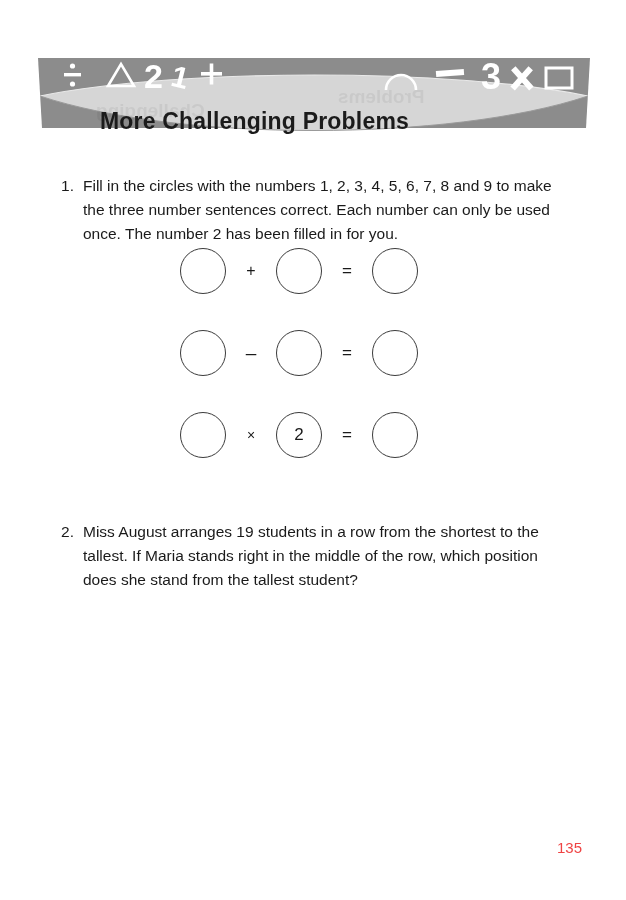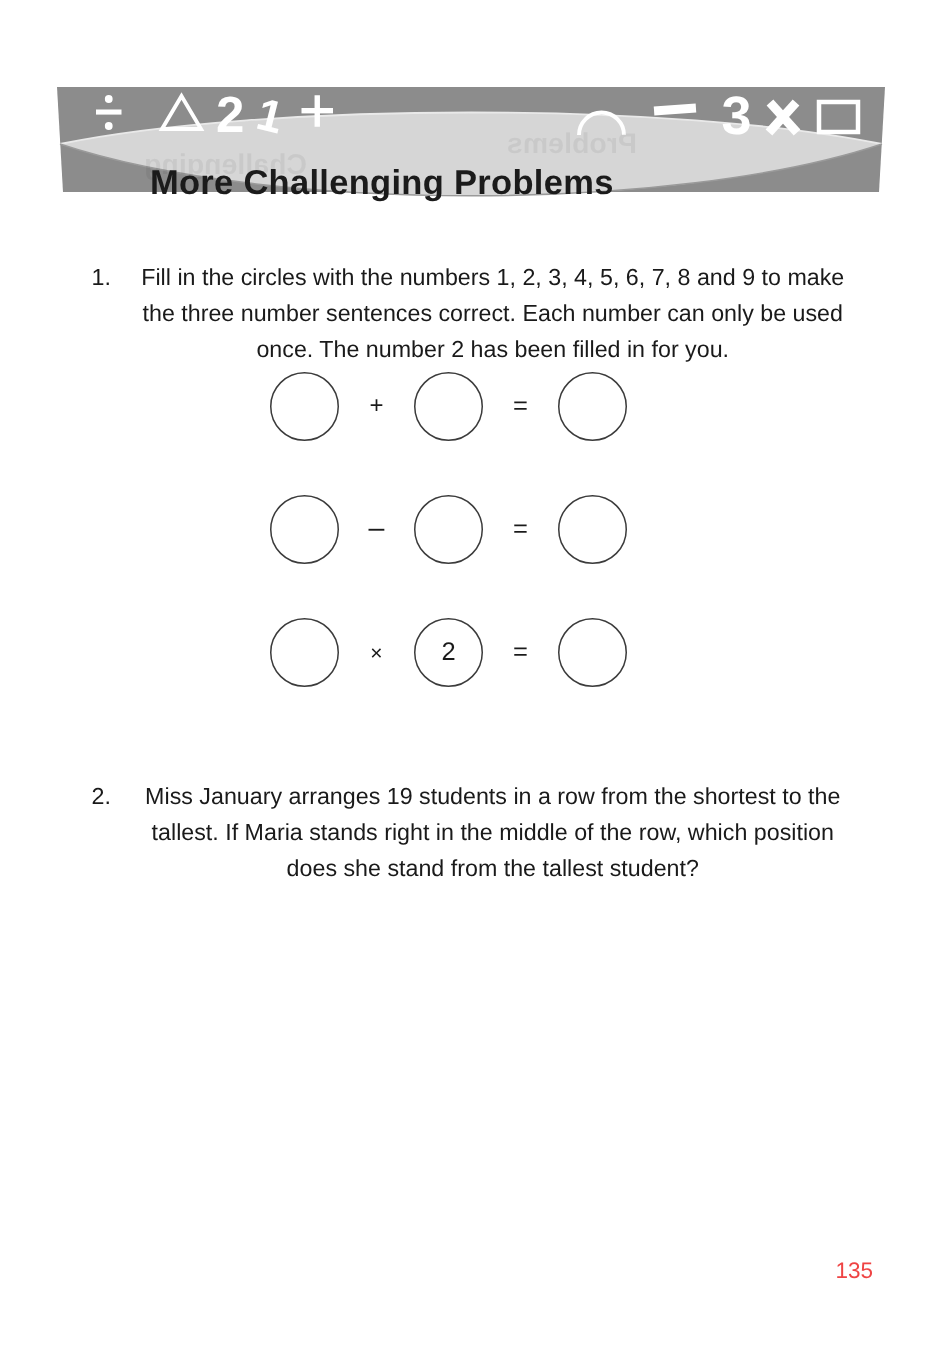--- a/index.html
+++ b/index.html
@@ -83,21 +83,20 @@
     color: #1a1a1a;
   }
   .prob-body {
     margin-left: 9px;
     font-size: 15.5px;
     line-height: 24px;
     color: #1a1a1a;
   }
   .prob-body p {
     margin: 0;
-    text-align: center;
   }
 
   #problem-1 { left: 44px; top: 174px; width: 530px; }
   #problem-2 { left: 44px; top: 520px; width: 530px; }
 
   
   .equations {
     position: absolute;
     left: 180px;
     top: 248px;
@@ -226,17 +225,17 @@
     <div class="circle">2</div>
     <div class="op equals">=</div>
     <div class="circle"></div>
   </div>
 
 </div>
 
 <div class="problem" id="problem-2">
   <div class="prob-num">2.</div>
   <div class="prob-body">
-    <p>Miss January arranges 19 students in a row from the shortest to the tallest. If Maria stands right in the middle of the row, which position does she stand from the tallest student?</p>
+    <p>Miss August arranges 19 students in a row from the shortest to the tallest. If Maria stands right in the middle of the row, which position does she stand from the tallest student?</p>
   </div>
 </div>
 
 <div class="page-number">135</div>
 
 </body></html>

